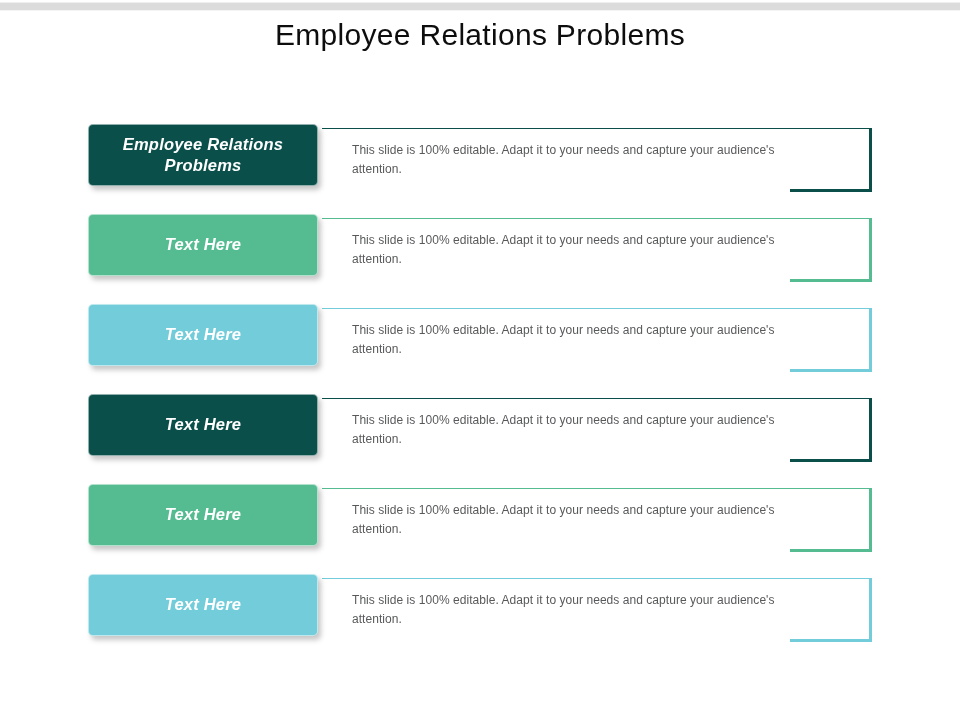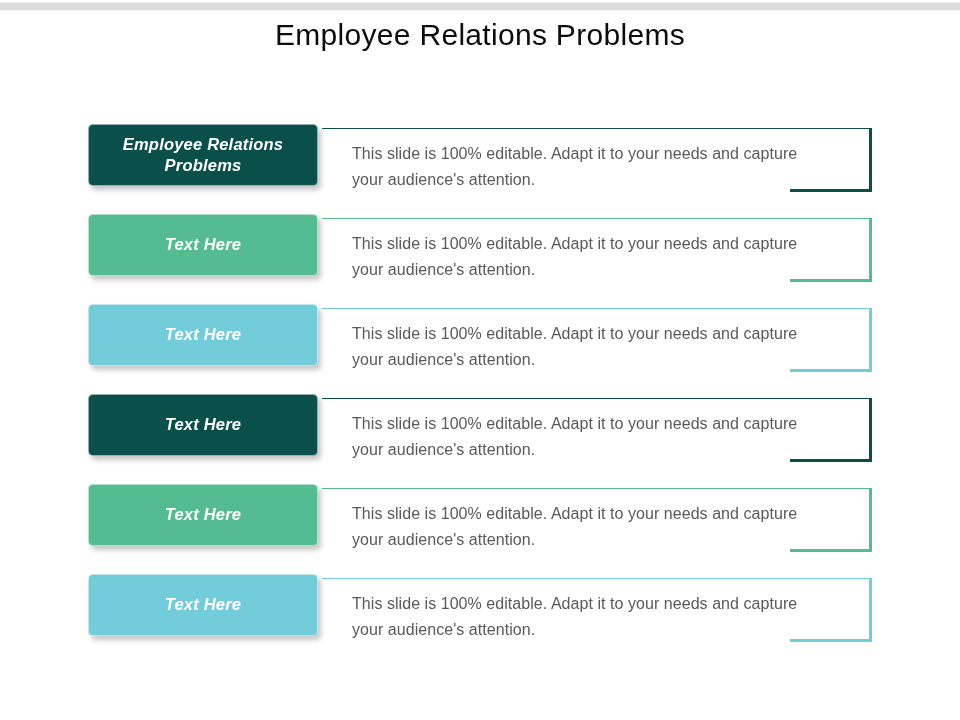--- a/index.html
+++ b/index.html
@@ -117,21 +117,21 @@
     right: 0;
     bottom: 0;
     width: 82px;
     height: 3px;
   }
   .body-text {
     position: absolute;
     left: 30px;
     top: 13px;
     width: 460px;
-    font-size: 16px;
+    font-size: 12px;
     line-height: 1.62;
     color: #58595b;
     letter-spacing: 0.05px;
   }
 </style>
 </head>
 <body>
 
 <div id="top-band"></div>
 

